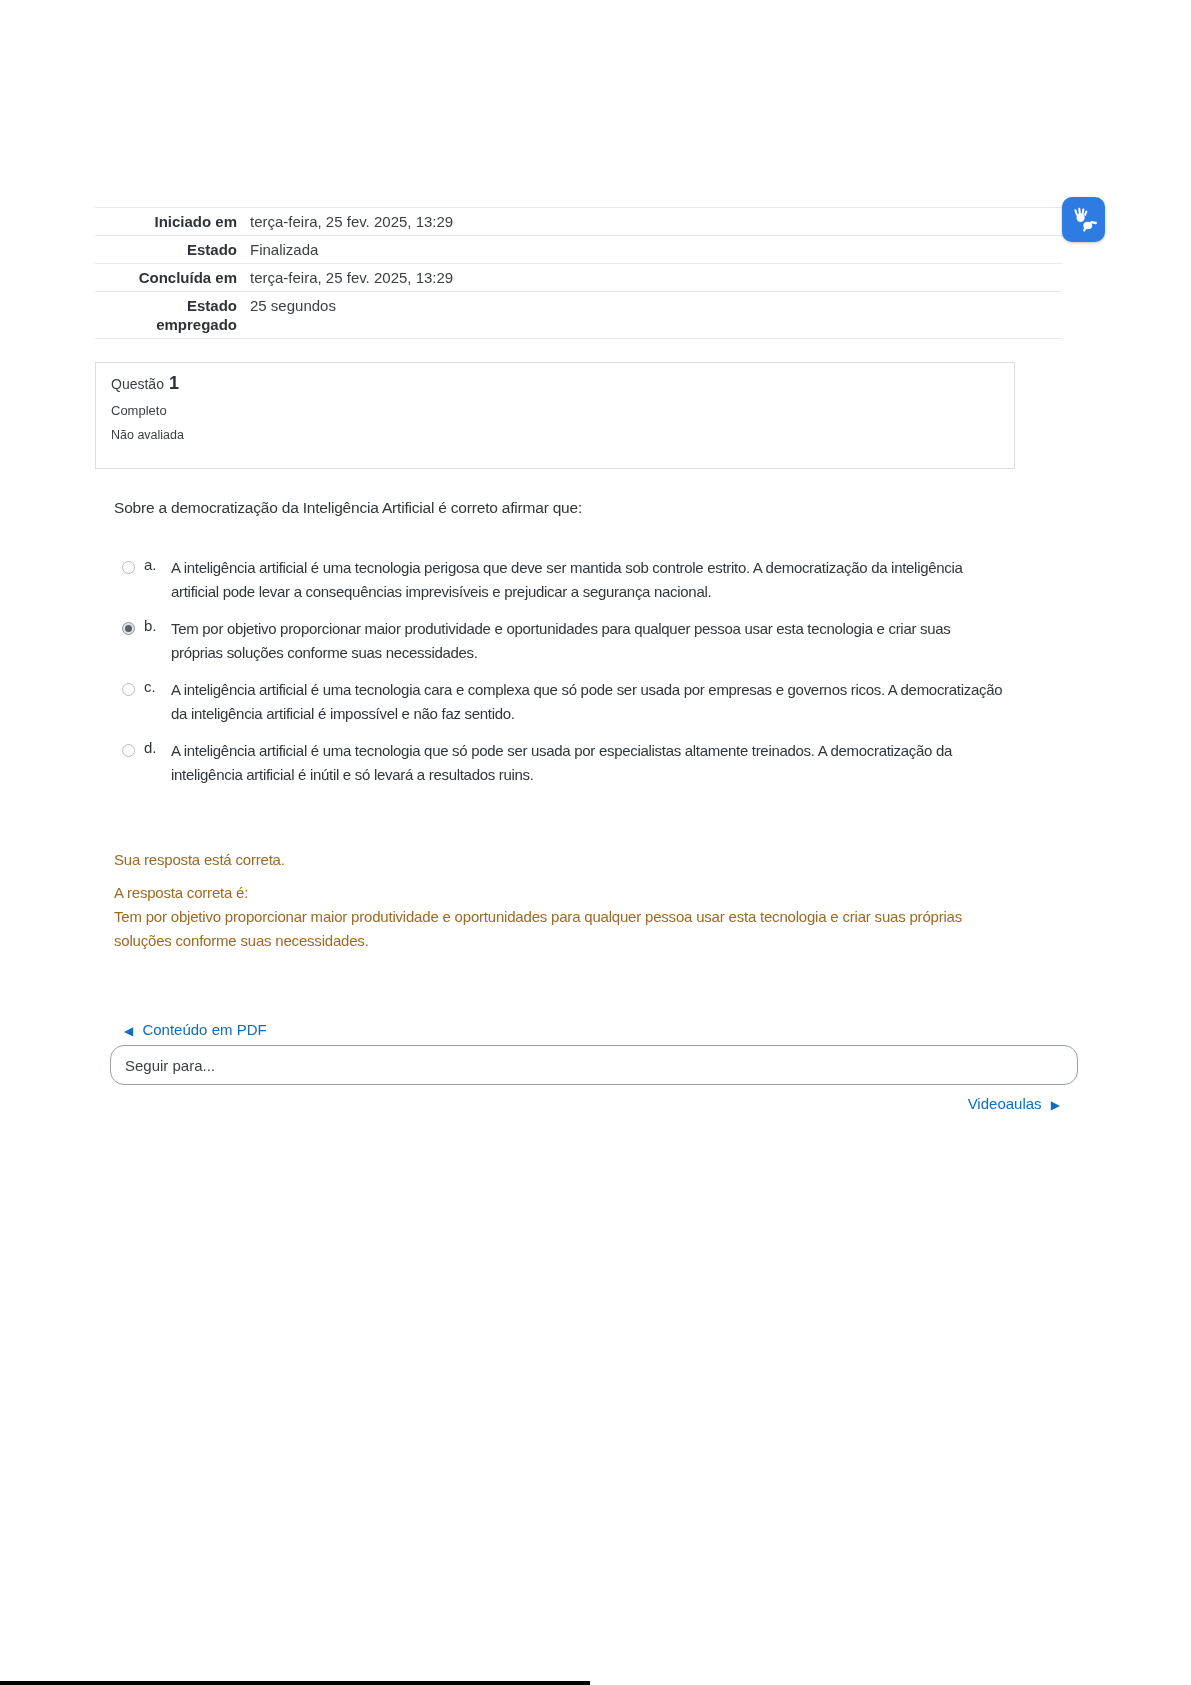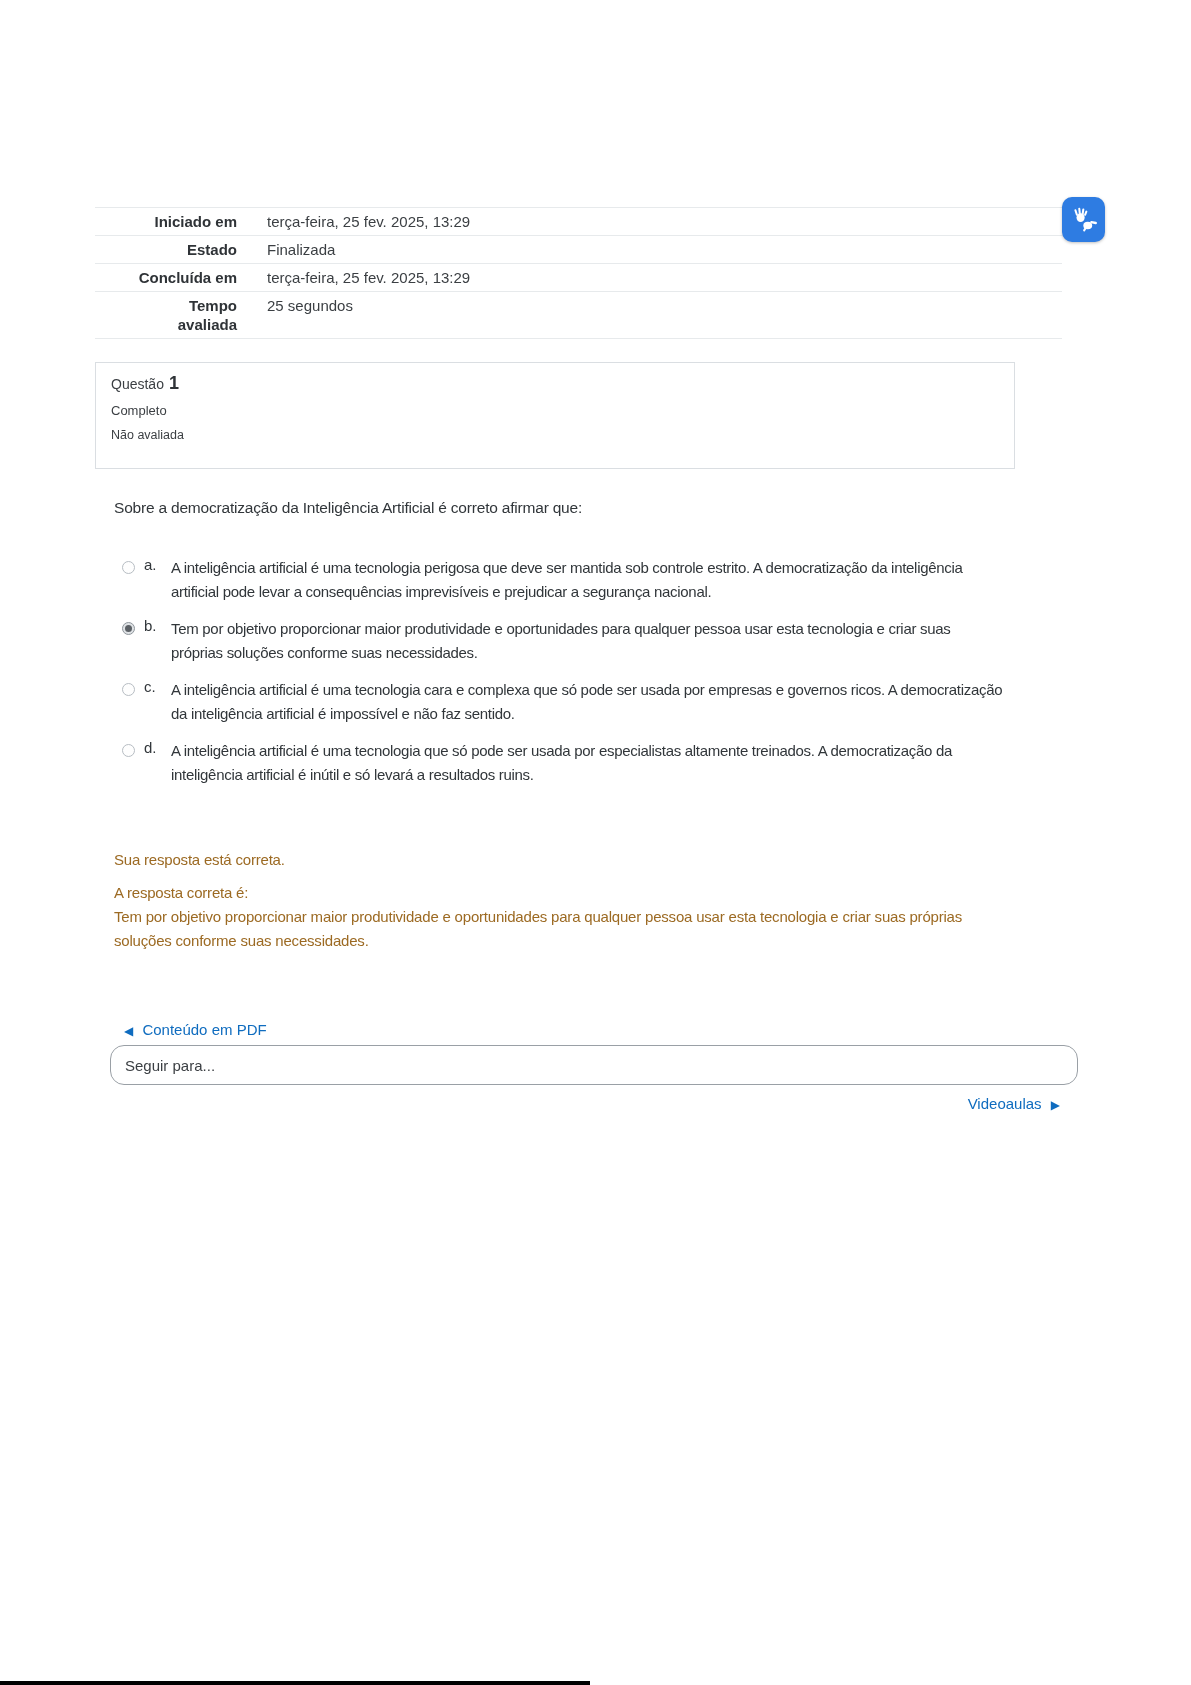--- a/index.html
+++ b/index.html
@@ -12,21 +12,21 @@
   .page { position:absolute; inset:0; }
 
   
   .summary { position:absolute; left:95px; top:207px; width:967px; }
   .srow { display:flex; border-top:1px solid #e7eaec; padding:4px 0; }
   .srow:last-child { border-bottom:1px solid #e7eaec; }
   .slabel {
     width:142px; padding-left:34px; flex:none; text-align:right;
     font-weight:bold; font-size:15px; line-height:19px; color:#2f3337;
   }
-  .svalue { margin-left:30px; font-size:15px; line-height:19px; color:#3b3f43; }
+  .svalue { margin-left:13px; font-size:15px; line-height:19px; color:#3b3f43; }
 
   
   .handtalk {
     position:absolute; left:1062px; top:197px; width:43px; height:45px;
     border:none; border-radius:10px; background:#2e7ce2; cursor:pointer;
     display:flex; align-items:center; justify-content:center;
     box-shadow:0 1px 3px rgba(0,0,0,.25);
   }
   .handtalk svg { width:30px; height:30px; display:block; }
 
@@ -105,21 +105,21 @@
     </div>
     <div class="srow">
       <div class="slabel">Estado</div>
       <div class="svalue">Finalizada</div>
     </div>
     <div class="srow">
       <div class="slabel">Concluída em</div>
       <div class="svalue">terça-feira, 25 fev. 2025, 13:29</div>
     </div>
     <div class="srow">
-      <div class="slabel">Tempo avaliada</div>
+      <div class="slabel">Estado empregado</div>
       <div class="svalue">25 segundos</div>
     </div>
   </div>
 
   <button class="handtalk">
     <span>
       <svg viewBox="0 0 44 44" aria-hidden="true">
         <g fill="#ffffff">
           <ellipse cx="17" cy="18.5" rx="6" ry="6.5"></ellipse>
           <rect x="9" y="6" width="3" height="10" rx="1.5" transform="rotate(-18 10.5 11)"></rect>

